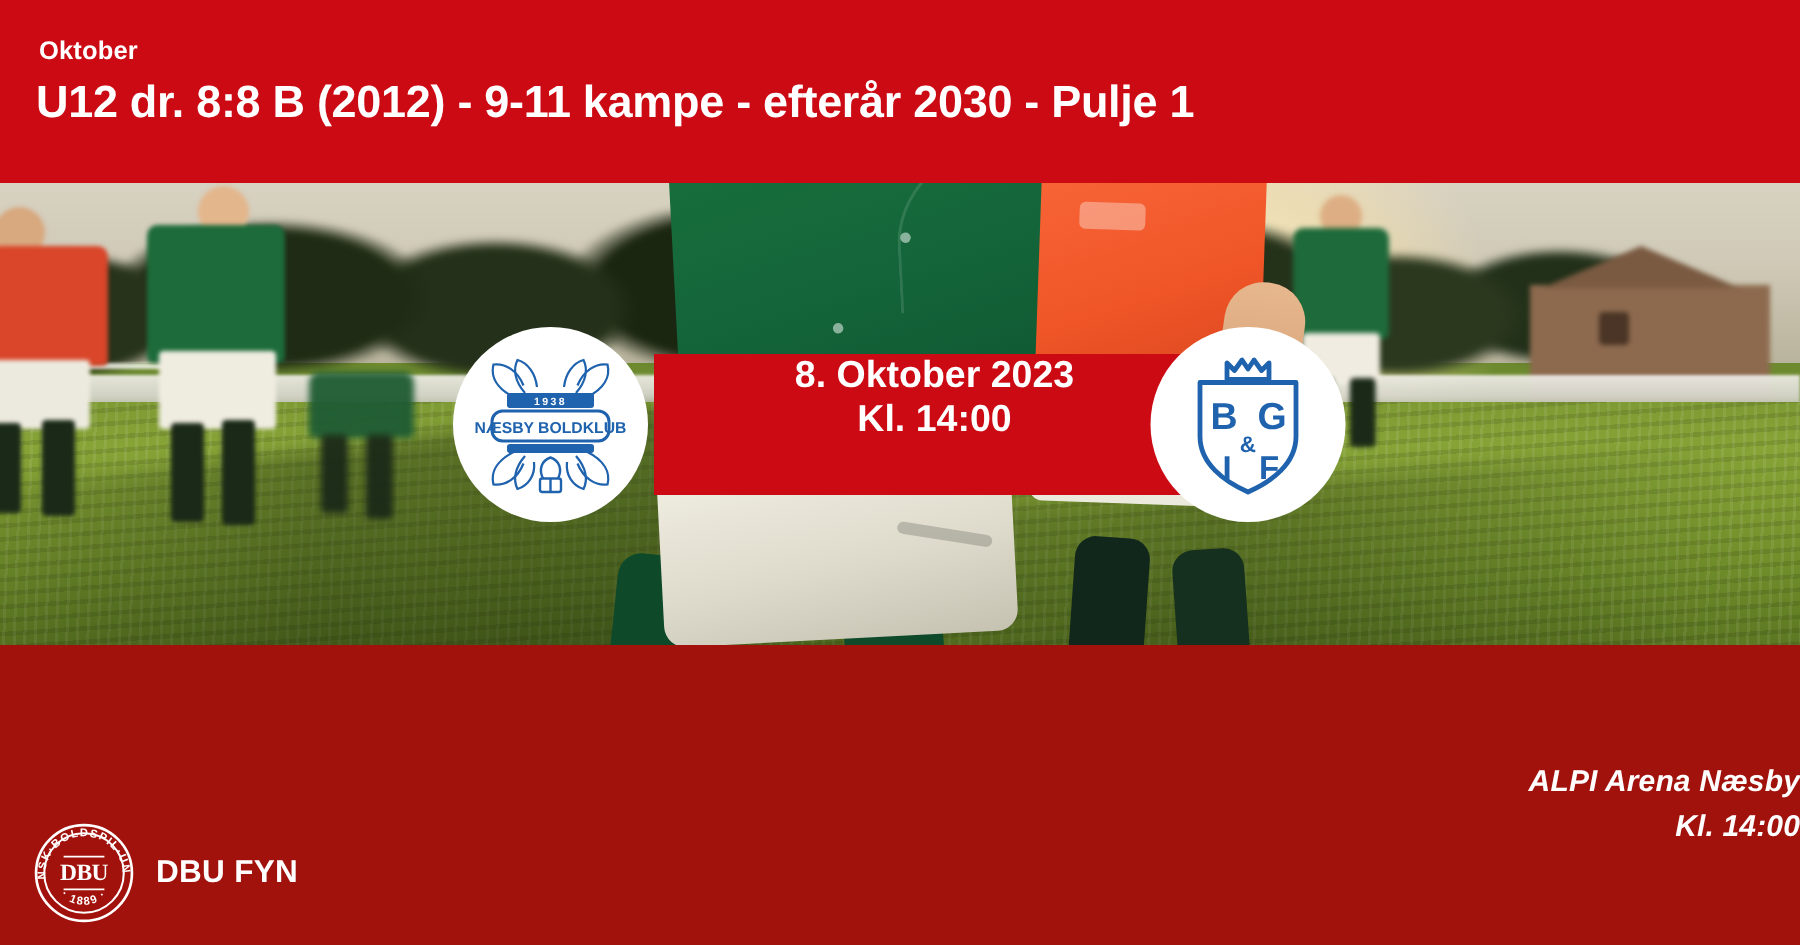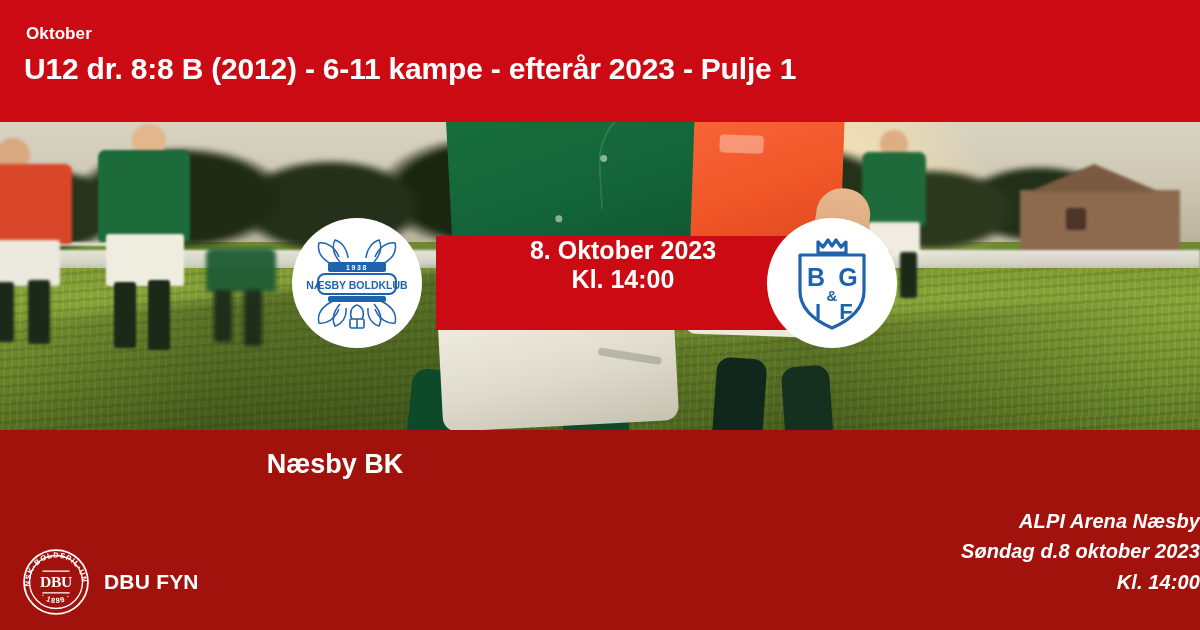--- a/index.html
+++ b/index.html
@@ -204,21 +204,21 @@
   }
   .date-band .d1 { font-size:25px; font-weight:bold; color:#fff; line-height:1.15; }
   .date-band .d2 { font-size:25px; font-weight:bold; color:#fff; line-height:1.15; }
 
   
   .crest {
     position:absolute; top:218px; width:130px; height:130px;
     background:#ffffff; border-radius:50%; z-index:8;
     display:flex; align-items:center; justify-content:center;
   }
-  .crest.left { left:292px; }
+  .crest.left { left:302px; }
   .crest.right { left:767px; }
 
   
   .bottom {
     position:absolute; top:430px; left:0; width:1200px; height:200px;
     background:#a2120c;
   }
   .team-name {
     position:absolute; top:449px; font-size:27px; font-weight:bold; color:#ffffff;
     white-space:nowrap;
@@ -240,21 +240,21 @@
   .dbu-seal { width:68px; height:68px; }
   .dbu-label { font-size:21px; font-weight:bold; color:#ffffff; letter-spacing:.2px; }
 </style>
 </head>
 <body>
 
 <div class="poster">
 
   <div class="header">
     <div class="header-kicker">Oktober</div>
-    <div class="header-title">U12 dr. 8:8  B (2012) - 6-11 kampe - efterår 2023 - Pulje 1</div>
+    <div class="header-title">U12 dr. 8:8  B (2012) - 9-11 kampe - efterår 2030 - Pulje 1</div>
   </div>
 
   <div class="photo">
     <div class="sky"></div>
     <div class="sunglow"></div>
     <div class="treeline"></div>
     <div class="building"></div>
     <div class="barrier"></div>
     <div class="goal"></div>
     <div class="goal2"></div>
@@ -357,25 +357,23 @@
       <text x="34" y="57" font-family="'Liberation Sans',sans-serif" font-size="25" font-weight="bold" fill="#1f62ad" text-anchor="middle">B</text>
       <text x="66" y="57" font-family="'Liberation Sans',sans-serif" font-size="25" font-weight="bold" fill="#1f62ad" text-anchor="middle">G</text>
       <text x="50" y="72" font-family="'Liberation Sans',sans-serif" font-size="15" font-weight="bold" fill="#1f62ad" text-anchor="middle">&amp;</text>
       <text x="36" y="90" font-family="'Liberation Sans',sans-serif" font-size="22" font-weight="bold" fill="#1f62ad" text-anchor="middle">I</text>
       <text x="64" y="90" font-family="'Liberation Sans',sans-serif" font-size="22" font-weight="bold" fill="#1f62ad" text-anchor="middle">F</text>
     </svg>
   </div>
 
   <div class="bottom"></div>
 
-  <div class="team-name home">Næsby BK</div>
 
   <div class="venue-block">
     <div>ALPI Arena Næsby</div>
-    <div>Søndag d.8 oktober 2023</div>
     <div>Kl. 14:00</div>
   </div>
 
   <div class="dbu">
     <svg class="dbu-seal" viewBox="0 0 100 100">
       <defs>
         <path id="arcTop" d="M 12 52 A 38 38 0 0 1 88 52"></path>
         <path id="arcBot" d="M 20 58 A 31 31 0 0 0 80 58"></path>
       </defs>
       <circle cx="50" cy="50" r="47" fill="none" stroke="#ffffff" stroke-width="2.6"></circle>

